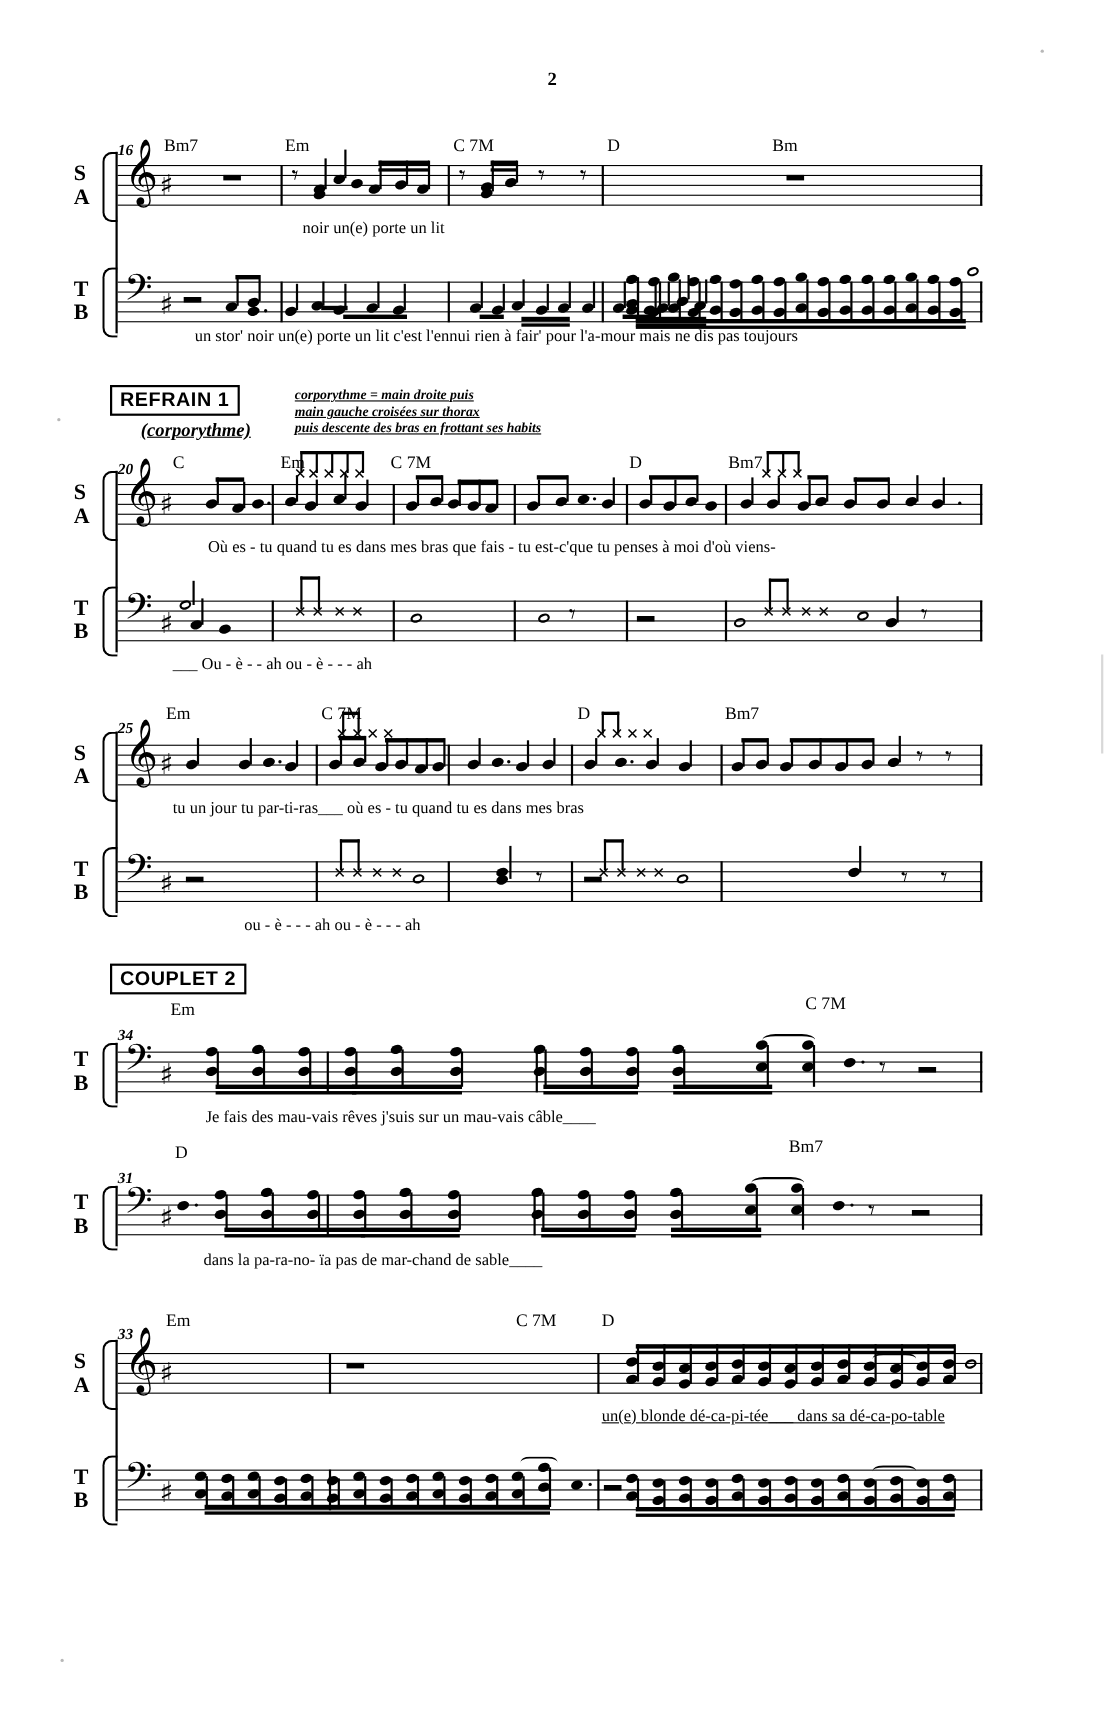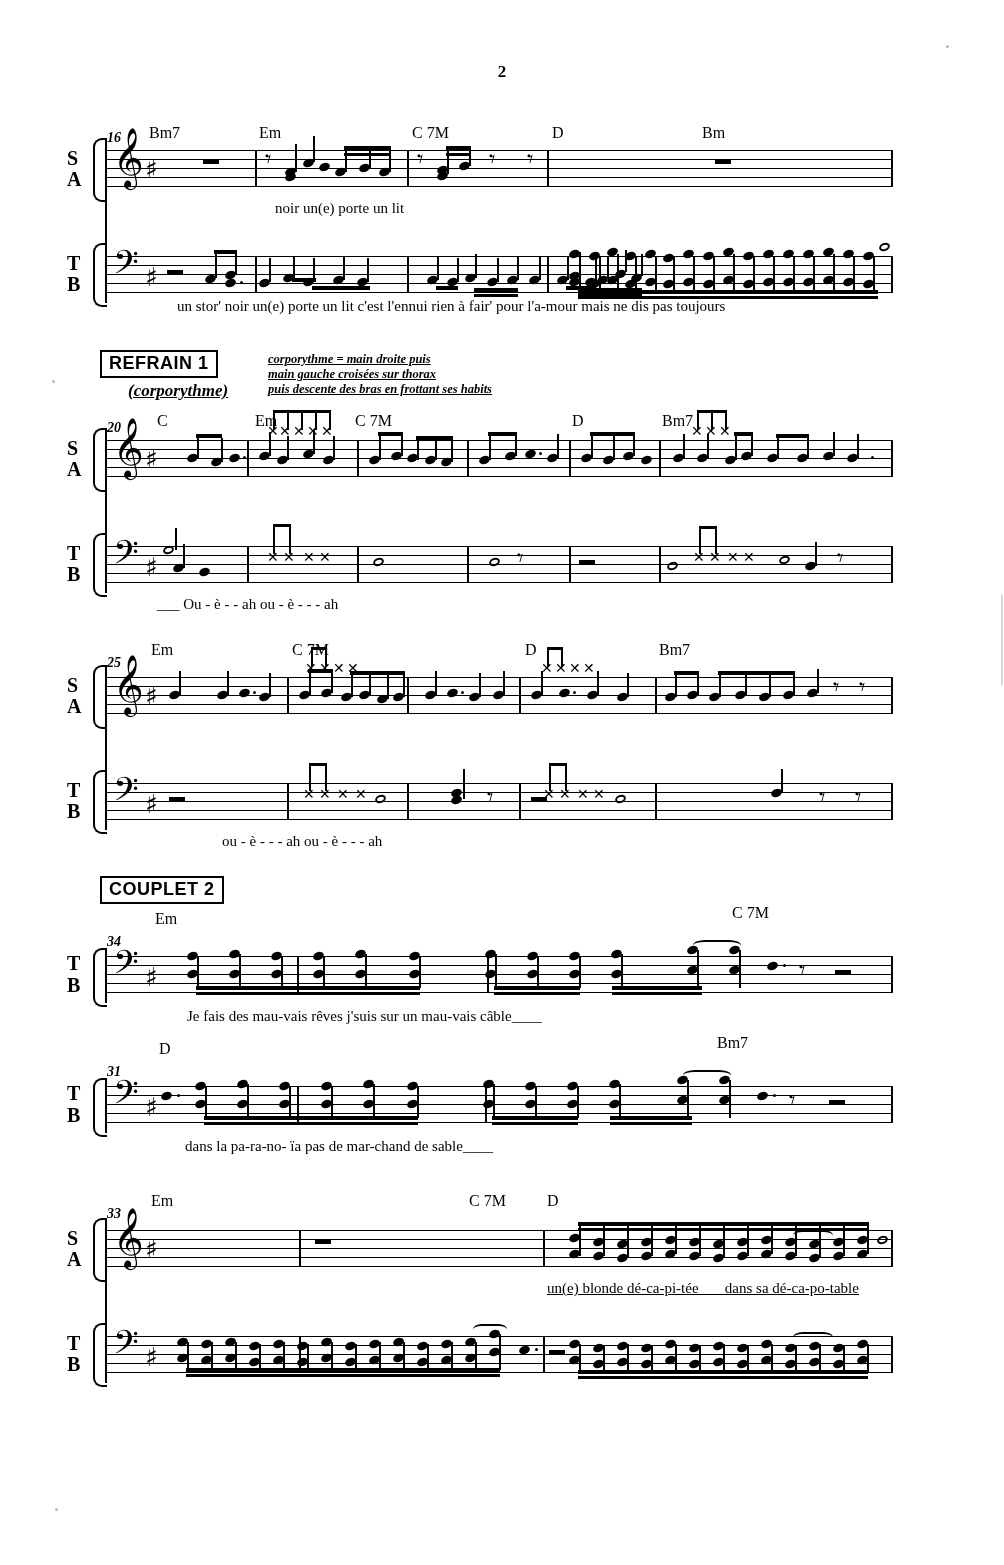--- a/index.html
+++ b/index.html
@@ -588,20 +588,21 @@
       <div class="beam" style="left:166px; top:96px; width:18px; height:3px;"></div>
       <div class="xnote" style="left:586px; top:122px;">✕</div>
       <div class="xnote" style="left:602px; top:122px;">✕</div>
       <div class="xnote" style="left:620px; top:122px;">✕</div>
       <div class="xnote" style="left:636px; top:122px;">✕</div>
       <div class="stem" style="left:592px; top:98px; height:28px;"></div>
       <div class="stem" style="left:608px; top:98px; height:28px;"></div>
       <div class="beam" style="left:592px; top:98px; width:18px; height:3px;"></div>
     </div>
 
+    <div class="lyric" style="left:82px; top:62px;">Où es - tu   quand tu es dans mes bras  que fais - tu     est-c'que tu penses à moi  d'où viens-</div>
     <div class="lyric" style="left:50px; top:168px;">___        Ou - è - - ah         ou - è - - - ah</div>
   </div>
 
   <div class="system" style="left:107px; top:665px; width:786px; height:165px;">
     <div class="brace" style="top:0px; height:60px;"></div>
     <div class="brace" style="top:105px; height:60px;"></div>
     <div class="sysbar" style="left:-2px; top:0px; height:165px;"></div>
 
     <div class="staff" style="top:12px; height:37px;">
       <div class="line l0"></div>
@@ -747,20 +748,21 @@
       <div class="stem" style="left:442px; top:98px; height:28px;"></div>
       <div class="stem" style="left:458px; top:98px; height:28px;"></div>
       <div class="beam" style="left:442px; top:98px; width:18px; height:3px;"></div>
       <div class="nh open" style="left:508px; top:130px;"></div>
       <div class="nh" style="left:664px; top:124px;"></div>
       <div class="stem" style="left:674px; top:104px; height:24px;"></div>
       <div class="rest-q" style="left:712px; top:120px;">𝄾</div>
       <div class="rest-q" style="left:748px; top:120px;">𝄾</div>
     </div>
 
+    <div class="lyric" style="left:50px; top:62px;">tu       un jour tu par-ti-ras___   où es - tu        quand tu es dans mes bras</div>
     <div class="lyric" style="left:115px; top:168px;">ou - è - - - ah            ou - è - - - ah</div>
   </div>
 
   <div class="section-box" style="left:100px; top:876px;">COUPLET 2</div>
 
   <div class="system" style="left:107px; top:948px; width:786px; height:60px;">
     <div class="brace" style="top:0px; height:55px;"></div>
     <div class="sysbar" style="left:-2px; top:0px; height:55px;"></div>
 
     <div class="staff" style="top:8px; height:37px;">

